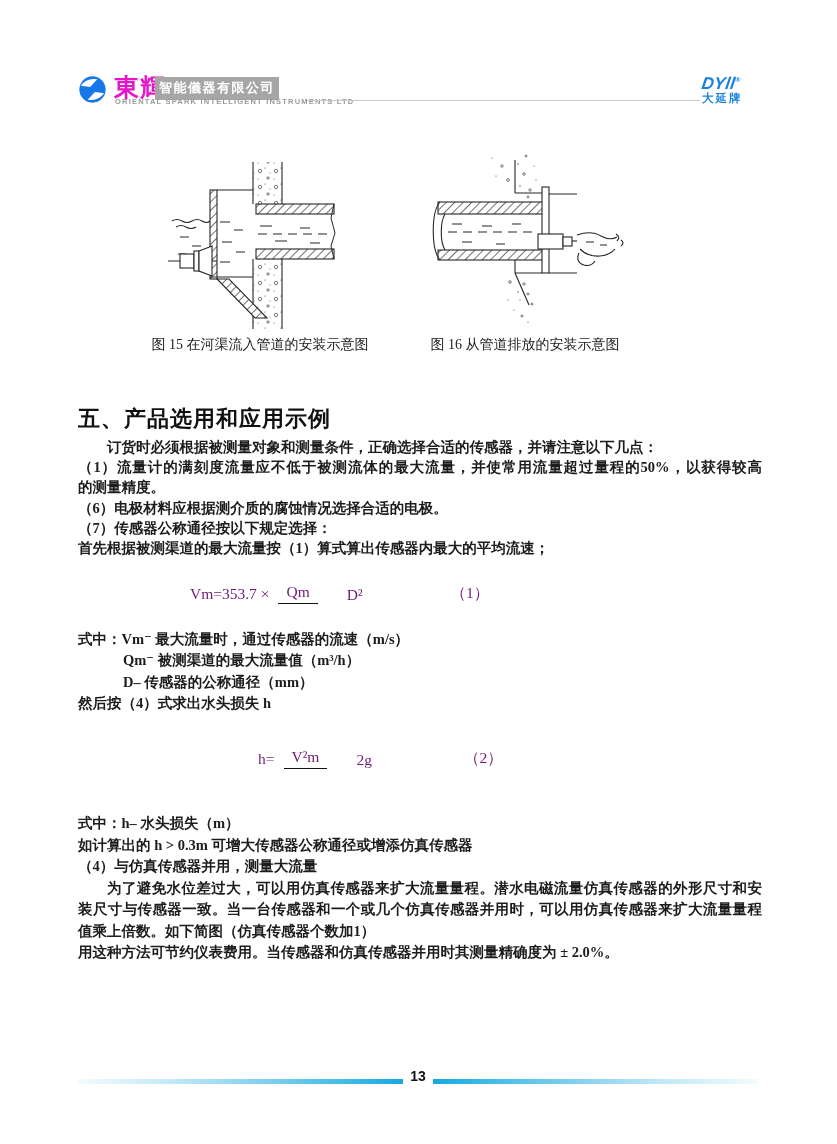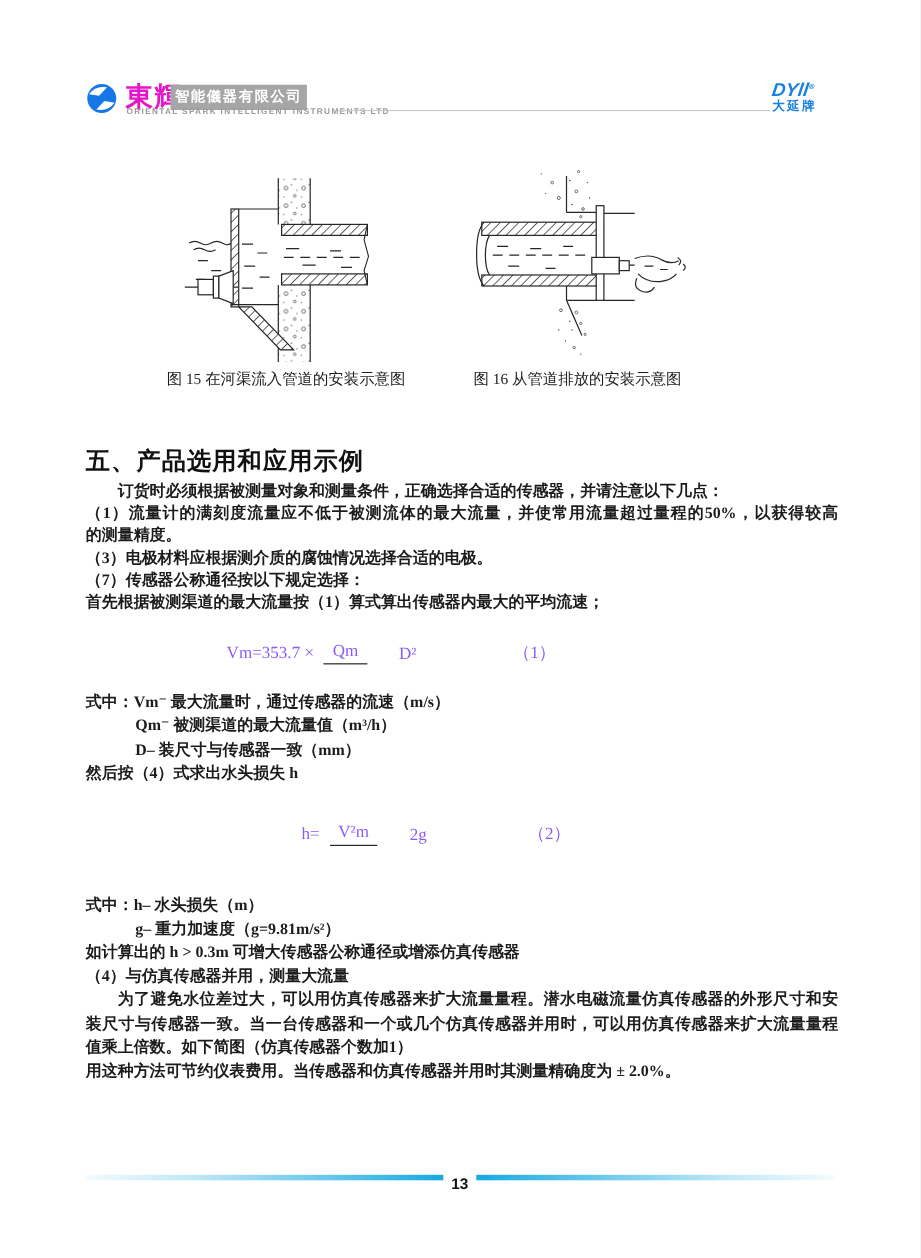--- a/index.html
+++ b/index.html
@@ -38,32 +38,32 @@
   #col1{top:437px;line-height:20.2px;}
   #col2{top:629px;line-height:21.3px;}
   #col3{top:813px;line-height:21.5px;}
   .line{white-space:nowrap;}
   .ind{margin-left:29px;}
   .ind2{margin-left:45px;}
   .full{white-space:normal;text-align:justify;text-align-last:justify;}
   .ind.full{width:655px;}
 
   
-  .formula{position:absolute;left:94px;display:flex;align-items:center;font-size:15.5px;color:#8b5cf6;}
+  .formula{position:absolute;left:78px;display:flex;align-items:center;font-size:15.5px;color:#701a75;}
   #formula1{top:583px;padding-left:112px;}
   #formula2{top:748px;padding-left:180px;}
   .lhs{margin-right:9px;white-space:nowrap;}
   .frac{display:inline-flex;flex-direction:row;align-items:center;}
   .frac .num{display:block;padding:0 8px 2px;border-bottom:1.4px solid #111;}
   .frac .den{display:block;padding-top:2px;margin-left:29px;}
   #formula1 .eq-no{margin-left:88px;} #formula2 .eq-no{margin-left:92px;}
   .eq-no{white-space:nowrap;}
 
   
-  .footer{position:absolute;left:78px;top:1068px;width:680px;display:flex;align-items:flex-start;}
+  .footer{position:absolute;left:78px;top:1068px;width:680px;display:flex;align-items:flex-end;}
   .fbar{flex:1;height:5px;}
   .fbar.l{background:linear-gradient(90deg,#f3fbfe 0%,#bfe8f7 30%,#49bce8 80%,#16a9e0 100%);}
   .fbar.r{background:linear-gradient(270deg,#f3fbfe 0%,#bfe8f7 30%,#49bce8 80%,#16a9e0 100%);}
   .page-no{margin:0 7px;font-family:"Liberation Sans",sans-serif;font-weight:bold;font-size:14px;color:#111;}
 
   svg{display:block;}
 </style>
 </head>
 <body>
 
@@ -184,53 +184,52 @@
 
   <div class="fig-cap" id="cap15">图 15 在河渠流入管道的安装示意图</div>
   <div class="fig-cap" id="cap16">图 16 从管道排放的安装示意图</div>
 
   <div class="heading">五、产品选用和应用示例</div>
 
   <div class="col" id="col1">
     <div class="line ind">订货时必须根据被测量对象和测量条件，正确选择合适的传感器，并请注意以下几点：</div>
     <div class="line full">（1）流量计的满刻度流量应不低于被测流体的最大流量，并使常用流量超过量程的50%，以获得较高</div>
     <div class="line">的测量精度。</div>
-    <div class="line">（3）电极材料应根据测介质的腐蚀情况选择合适的电极。</div>
+    <div class="line">（6）电极材料应根据测介质的腐蚀情况选择合适的电极。</div>
     <div class="line">（7）传感器公称通径按以下规定选择：</div>
     <div class="line">首先根据被测渠道的最大流量按（1）算式算出传感器内最大的平均流速；</div>
   </div>
 
   <div class="formula" id="formula1">
     <span class="lhs">Vm=353.7 ×</span>
     <span class="frac">
       <span class="num">Qm</span>
       <span class="den">D²</span>
     </span>
     <span class="eq-no">（1）</span>
   </div>
 
   <div class="col" id="col2">
     <div class="line">式中：Vm⁻ 最大流量时，通过传感器的流速（m/s）</div>
     <div class="line ind2">Qm⁻ 被测渠道的最大流量值（m³/h）</div>
-    <div class="line ind2">D– 装尺寸与传感器一致（mm）</div>
+    <div class="line ind2">D– 传感器的公称通径（mm）</div>
     <div class="line">然后按（4）式求出水头损失 h</div>
   </div>
 
   <div class="formula" id="formula2">
     <span class="lhs">h=</span>
     <span class="frac">
       <span class="num">V²m</span>
       <span class="den">2g</span>
     </span>
     <span class="eq-no">（2）</span>
   </div>
 
   <div class="col" id="col3">
     <div class="line">式中：h– 水头损失（m）</div>
-    <div class="line ind2">g– 重力加速度（g=9.81m/s²）</div>
     <div class="line">如计算出的 h &gt; 0.3m 可增大传感器公称通径或增添仿真传感器</div>
     <div class="line">（4）与仿真传感器并用，测量大流量</div>
     <div class="line ind full">为了避免水位差过大，可以用仿真传感器来扩大流量量程。潜水电磁流量仿真传感器的外形尺寸和安</div>
     <div class="line full">装尺寸与传感器一致。当一台传感器和一个或几个仿真传感器并用时，可以用仿真传感器来扩大流量量程</div>
     <div class="line">值乘上倍数。如下简图（仿真传感器个数加1）</div>
     <div class="line">用这种方法可节约仪表费用。当传感器和仿真传感器并用时其测量精确度为 ± 2.0%。</div>
   </div>
 
   <div class="footer">
     <div class="fbar l"></div>

